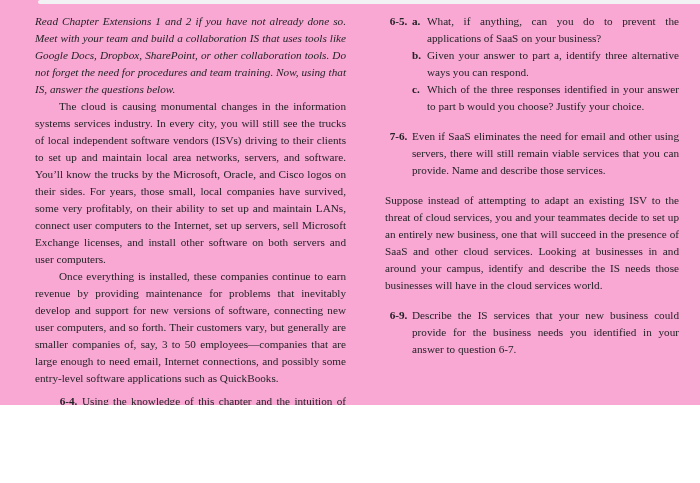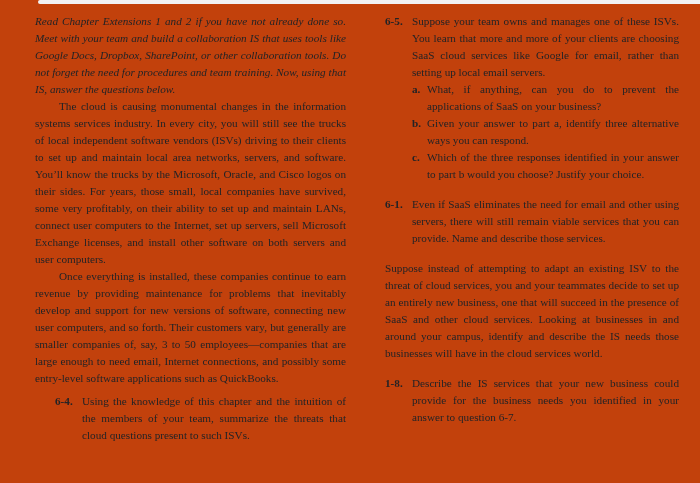--- a/index.html
+++ b/index.html
@@ -3,41 +3,41 @@
 <meta charset="utf-8">
 <style>
   html, body { margin: 0; padding: 0; }
   body {
     width: 700px; height: 483px;
     background: #ffffff;
     font-family: "Liberation Serif", serif;
     color: #232326;
     -webkit-font-smoothing: antialiased;
   }
-  .page { position: relative; width: 700px; height: 483px; overflow: hidden; background: #c2410c; }
+  .page { position: relative; width: 700px; height: 405px; overflow: hidden; background: #f9a8d4; }
   .top-band {
     position: absolute; top: 0; left: 38px; width: 662px; height: 4px;
     background: #f2f2f4; border-radius: 3px 0 0 3px;
   }
   .col {
     position: absolute; top: 13px;
     font-size: 11.2px; line-height: 17px;
     text-align: justify;
     hyphens: auto; -webkit-hyphens: auto;
   }
   .col-left  { left: 35px;  width: 311px; }
   .col-right { left: 385px; width: 294px; }
   p { margin: 0; }
   .intro { font-style: italic; }
   .para  { text-indent: 24px; }
   .question { display: flex; }
   .col-right .question { margin-top: 13px; }
   .col-right .question:first-child { margin-top: 0; }
   .col-left .question { margin-top: 6px; margin-left: 20px; }
-  .q-num { flex: 0 0 27px; font-weight: bold; text-align: left; }
+  .q-num { flex: 0 0 27px; font-weight: bold; text-align: center; }
   .q-content { flex: 1; min-width: 0; }
   .q-body { text-align: justify; }
   .subitem { display: flex; }
   .sub-label { flex: 0 0 15px; font-weight: bold; }
   .sub-body { flex: 1; min-width: 0; text-align: justify; }
 </style>
 </head>
 <body>
 
 <div class="page">
@@ -54,50 +54,49 @@
         <div class="q-body">Using the knowledge of this chapter and the intuition of the members of your team, summarize the threats that cloud questions present to such ISVs.</div>
       </div>
     </div>
   </div>
 
   <div class="col col-right">
 
     <div class="question">
       <span class="q-num">6-5.</span>
       <div class="q-content">
-        <div class="q-body">Suppose your team owns and manages one of these ISVs. You learn that more and more of your clients are choosing SaaS cloud services like Google for email, rather than setting up local email servers.</div>
         <div class="subitem">
           <span class="sub-label">a.</span>
           <span class="sub-body">What, if anything, can you do to prevent the applications of SaaS on your business?</span>
         </div>
         <div class="subitem">
           <span class="sub-label">b.</span>
           <span class="sub-body">Given your answer to part a, identify three alternative ways you can respond.</span>
         </div>
         <div class="subitem">
           <span class="sub-label">c.</span>
           <span class="sub-body">Which of the three responses identified in your answer to part b would you choose? Justify your choice.</span>
         </div>
       </div>
     </div>
 
     <div class="question">
-      <span class="q-num">6-1.</span>
+      <span class="q-num">7-6.</span>
       <div class="q-content">
         <div class="q-body">Even if SaaS eliminates the need for email and other using servers, there will still remain viable services that you can provide. Name and describe those services.</div>
       </div>
     </div>
 
     <div class="question">
       <div class="q-content">
         <div class="q-body">Suppose instead of attempting to adapt an existing ISV to the threat of cloud services, you and your teammates decide to set up an entirely new business, one that will succeed in the presence of SaaS and other cloud services. Looking at businesses in and around your campus, identify and describe the IS needs those businesses will have in the cloud services world.</div>
       </div>
     </div>
 
     <div class="question">
-      <span class="q-num">1-8.</span>
+      <span class="q-num">6-9.</span>
       <div class="q-content">
         <div class="q-body">Describe the IS services that your new business could provide for the business needs you identified in your answer to question 6-7.</div>
       </div>
     </div>
 
   </div>
 </div>
 
 </body></html>

